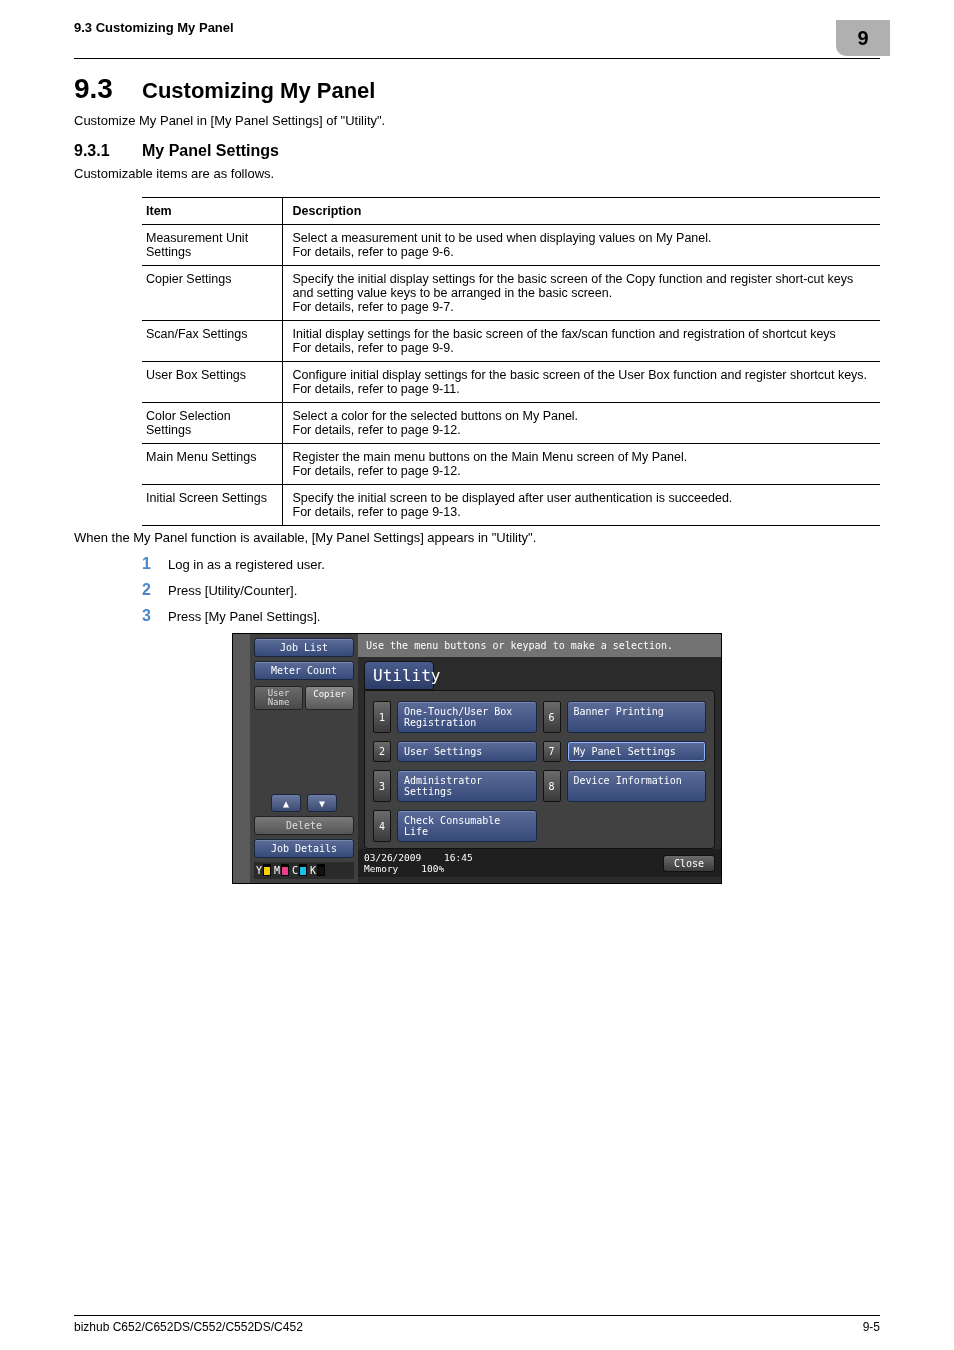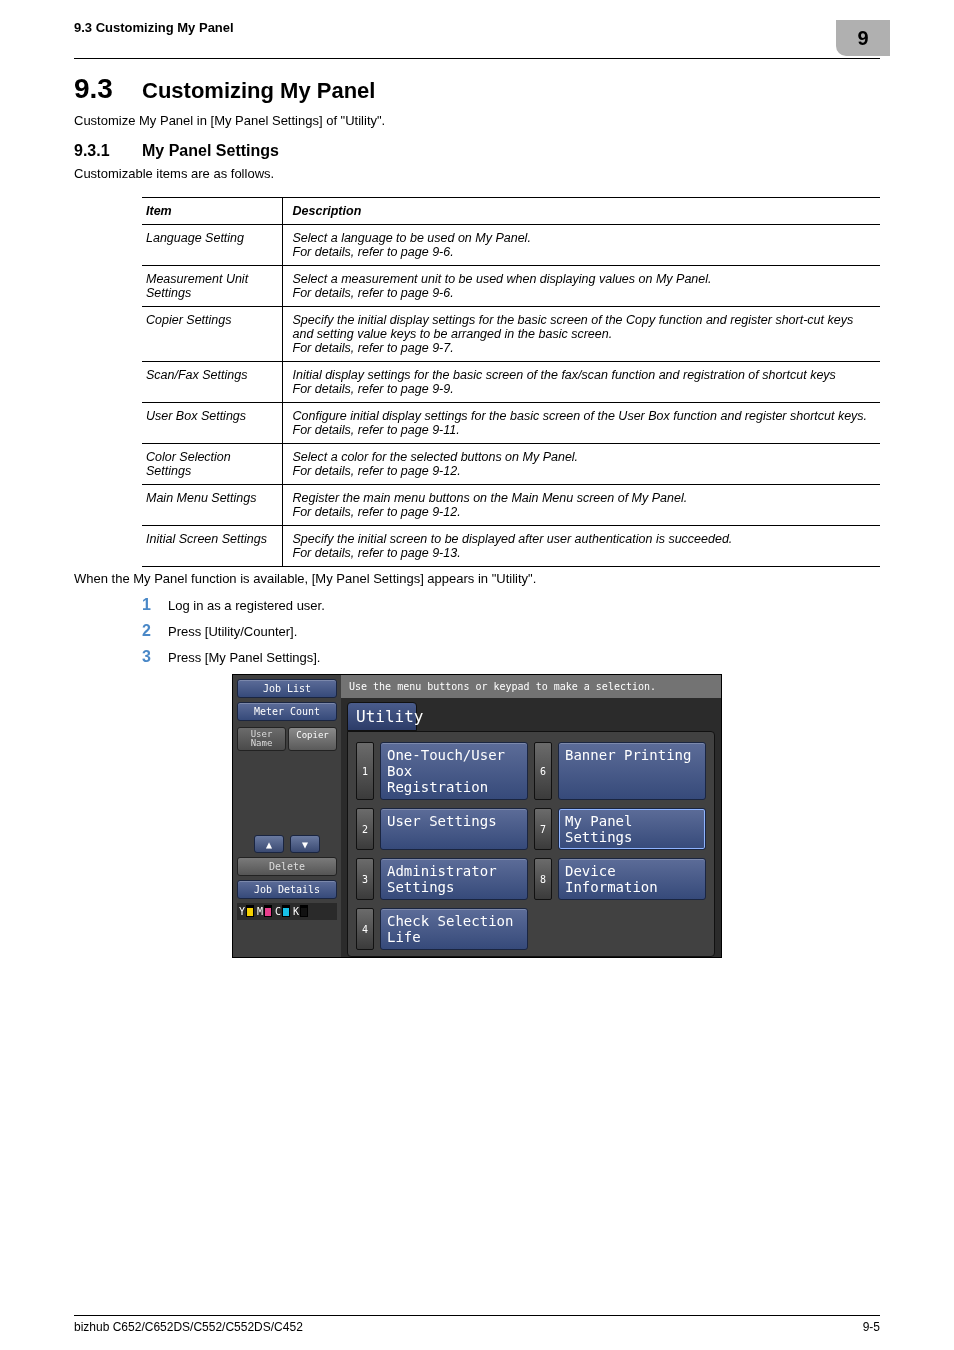--- a/index.html
+++ b/index.html
@@ -43,21 +43,20 @@
   .h3-txt { font-size: 16px; font-weight: bold; }
 
   .indent { margin-left: 68px; }
   .body { font-size: 13px; margin: 4px 0 10px 0; }
 
   table.settings {
     width: 100%;
     border-collapse: collapse;
     font-size: 12.5px;
     margin-top: 16px;
-    font-style: italic;
   }
   table.settings th {
     text-align: left;
     font-weight: bold;
     padding: 6px 8px 6px 4px;
     border-top: 1.5px solid #000;
     border-bottom: 1px solid #000;
     vertical-align: top;
   }
   table.settings th.col2 { border-left: 1px solid #000; padding-left: 10px; }
@@ -81,21 +80,21 @@
   
   .panel-wrap {
     width: 490px;
     margin: 6px auto 0 auto;
     background: #5a5a5a;
     border: 1px solid #000;
     font-family: "Lucida Console", monospace;
     font-size: 10px;
     color: #fff;
   }
-  .panel-row { display: flex; }
+  .panel-row { display: flex; margin-left: 17px; }
   .panel-left {
     width: 108px; flex: 0 0 108px;
     background: #3f3f3f;
     padding: 4px;
   }
   .panel-right { flex: 1; background: #2b2b2b; position: relative; padding: 0; }
 
   .inset-btn {
     background: linear-gradient(#5c6c98,#364a7a);
     border: 1px solid #1a2540;
@@ -184,21 +183,21 @@
     border: 1px solid #111;
     border-radius: 2px;
     display: flex; align-items: center; justify-content: center;
     font-size: 10px;
   }
   .menu-btn {
     background: linear-gradient(#5c6c98,#364a7a);
     border: 1px solid #1a2540;
     border-radius: 3px;
     color: #fff;
-    font-size: 14px;
+    font-size: 10px;
     padding: 4px 6px;
     position: relative;
     box-shadow: inset 0 1px 0 rgba(255,255,255,.2);
   }
   .menu-btn.sel { box-shadow: inset 0 0 0 1px #8fb4ff, inset 0 1px 0 rgba(255,255,255,.3); }
 
   .pr-bottom {
     display: flex; justify-content: space-between; align-items: center;
     background: #1f1f1f;
     padding: 3px 6px;
@@ -247,25 +246,20 @@
 
   <div class="indent">
     <table class="settings">
       <thead>
         <tr>
           <th class="col1">Item</th>
           <th class="col2">Description</th>
         </tr>
       </thead>
       <tbody id="tbody">
-          <tr>
-            <td class="col1">Language Setting</td>
-            <td class="col2" style="white-space: pre-line;">Select a language to be used on My Panel.
-For details, refer to page 9-6.</td>
-          </tr>
           <tr>
             <td class="col1">Measurement Unit Settings</td>
             <td class="col2" style="white-space: pre-line;">Select a measurement unit to be used when displaying values on My Panel.
 For details, refer to page 9-6.</td>
           </tr>
           <tr>
             <td class="col1">Copier Settings</td>
             <td class="col2" style="white-space: pre-line;">Specify the initial display settings for the basic screen of the Copy function and register short-cut keys and setting value keys to be arranged in the basic screen.
 For details, refer to page 9-7.</td>
           </tr>
@@ -373,25 +367,36 @@
               <div class="menu-btn">Banner Printing</div>
               <div class="menu-num">2</div>
               <div class="menu-btn" style="white-space: pre-line;">User Settings</div>
               <div class="menu-num">7</div>
               <div class="menu-btn sel">My Panel Settings</div>
               <div class="menu-num">3</div>
               <div class="menu-btn" style="white-space: pre-line;">Administrator Settings</div>
               <div class="menu-num">8</div>
               <div class="menu-btn">Device Information</div>
               <div class="menu-num">4</div>
-              <div class="menu-btn" style="white-space: pre-line;">Check Selection Life</div>
+              <div class="menu-btn" style="white-space: pre-line;">Check Consumable Life</div>
               <div class="menu-num" style="visibility: hidden;"></div>
               <div class="menu-btn" style="visibility: hidden;"></div>
             </div>
         </div>
+        <div class="pr-bottom">
+          <div>
+            <span>03/26/2009</span>
+            &nbsp;&nbsp;
+            <span>16:45</span><br>
+            <span>Memory</span>
+            &nbsp;&nbsp;
+            <span>100%</span>
+          </div>
+          <div class="close-btn">Close</div>
+        </div>
       </div>
     </div>
   </div>
 
   <div class="footer">
     <div>bizhub C652/C652DS/C552/C552DS/C452</div>
     <div>9-5</div>
   </div>
 
 </div>

